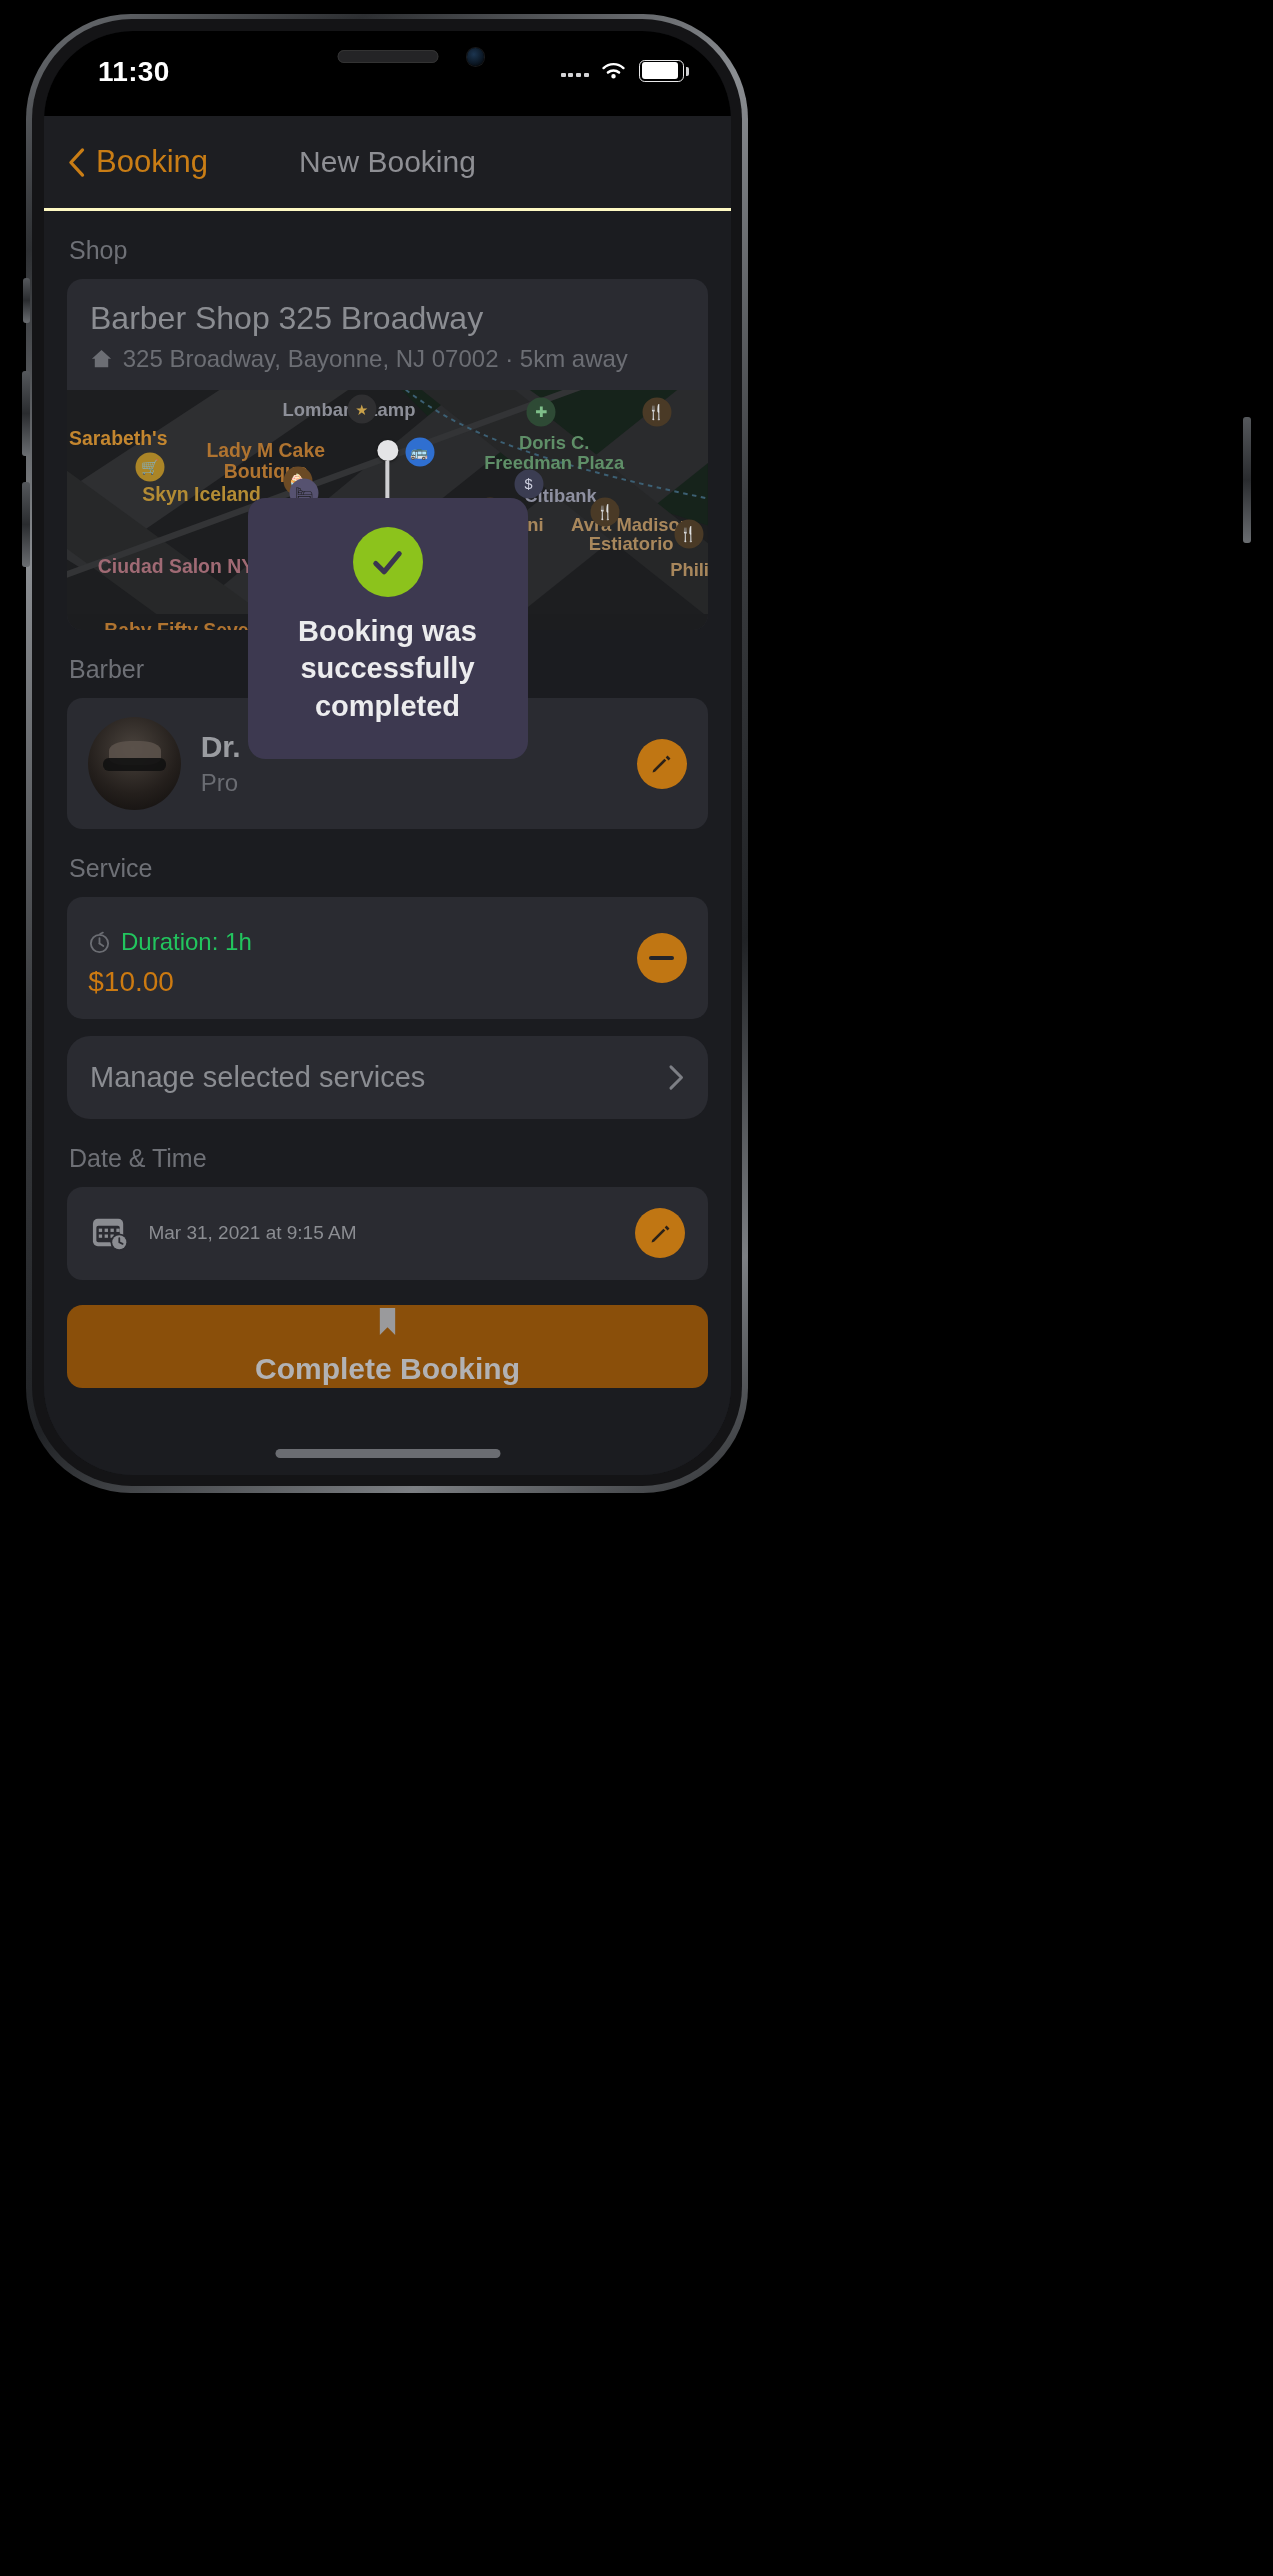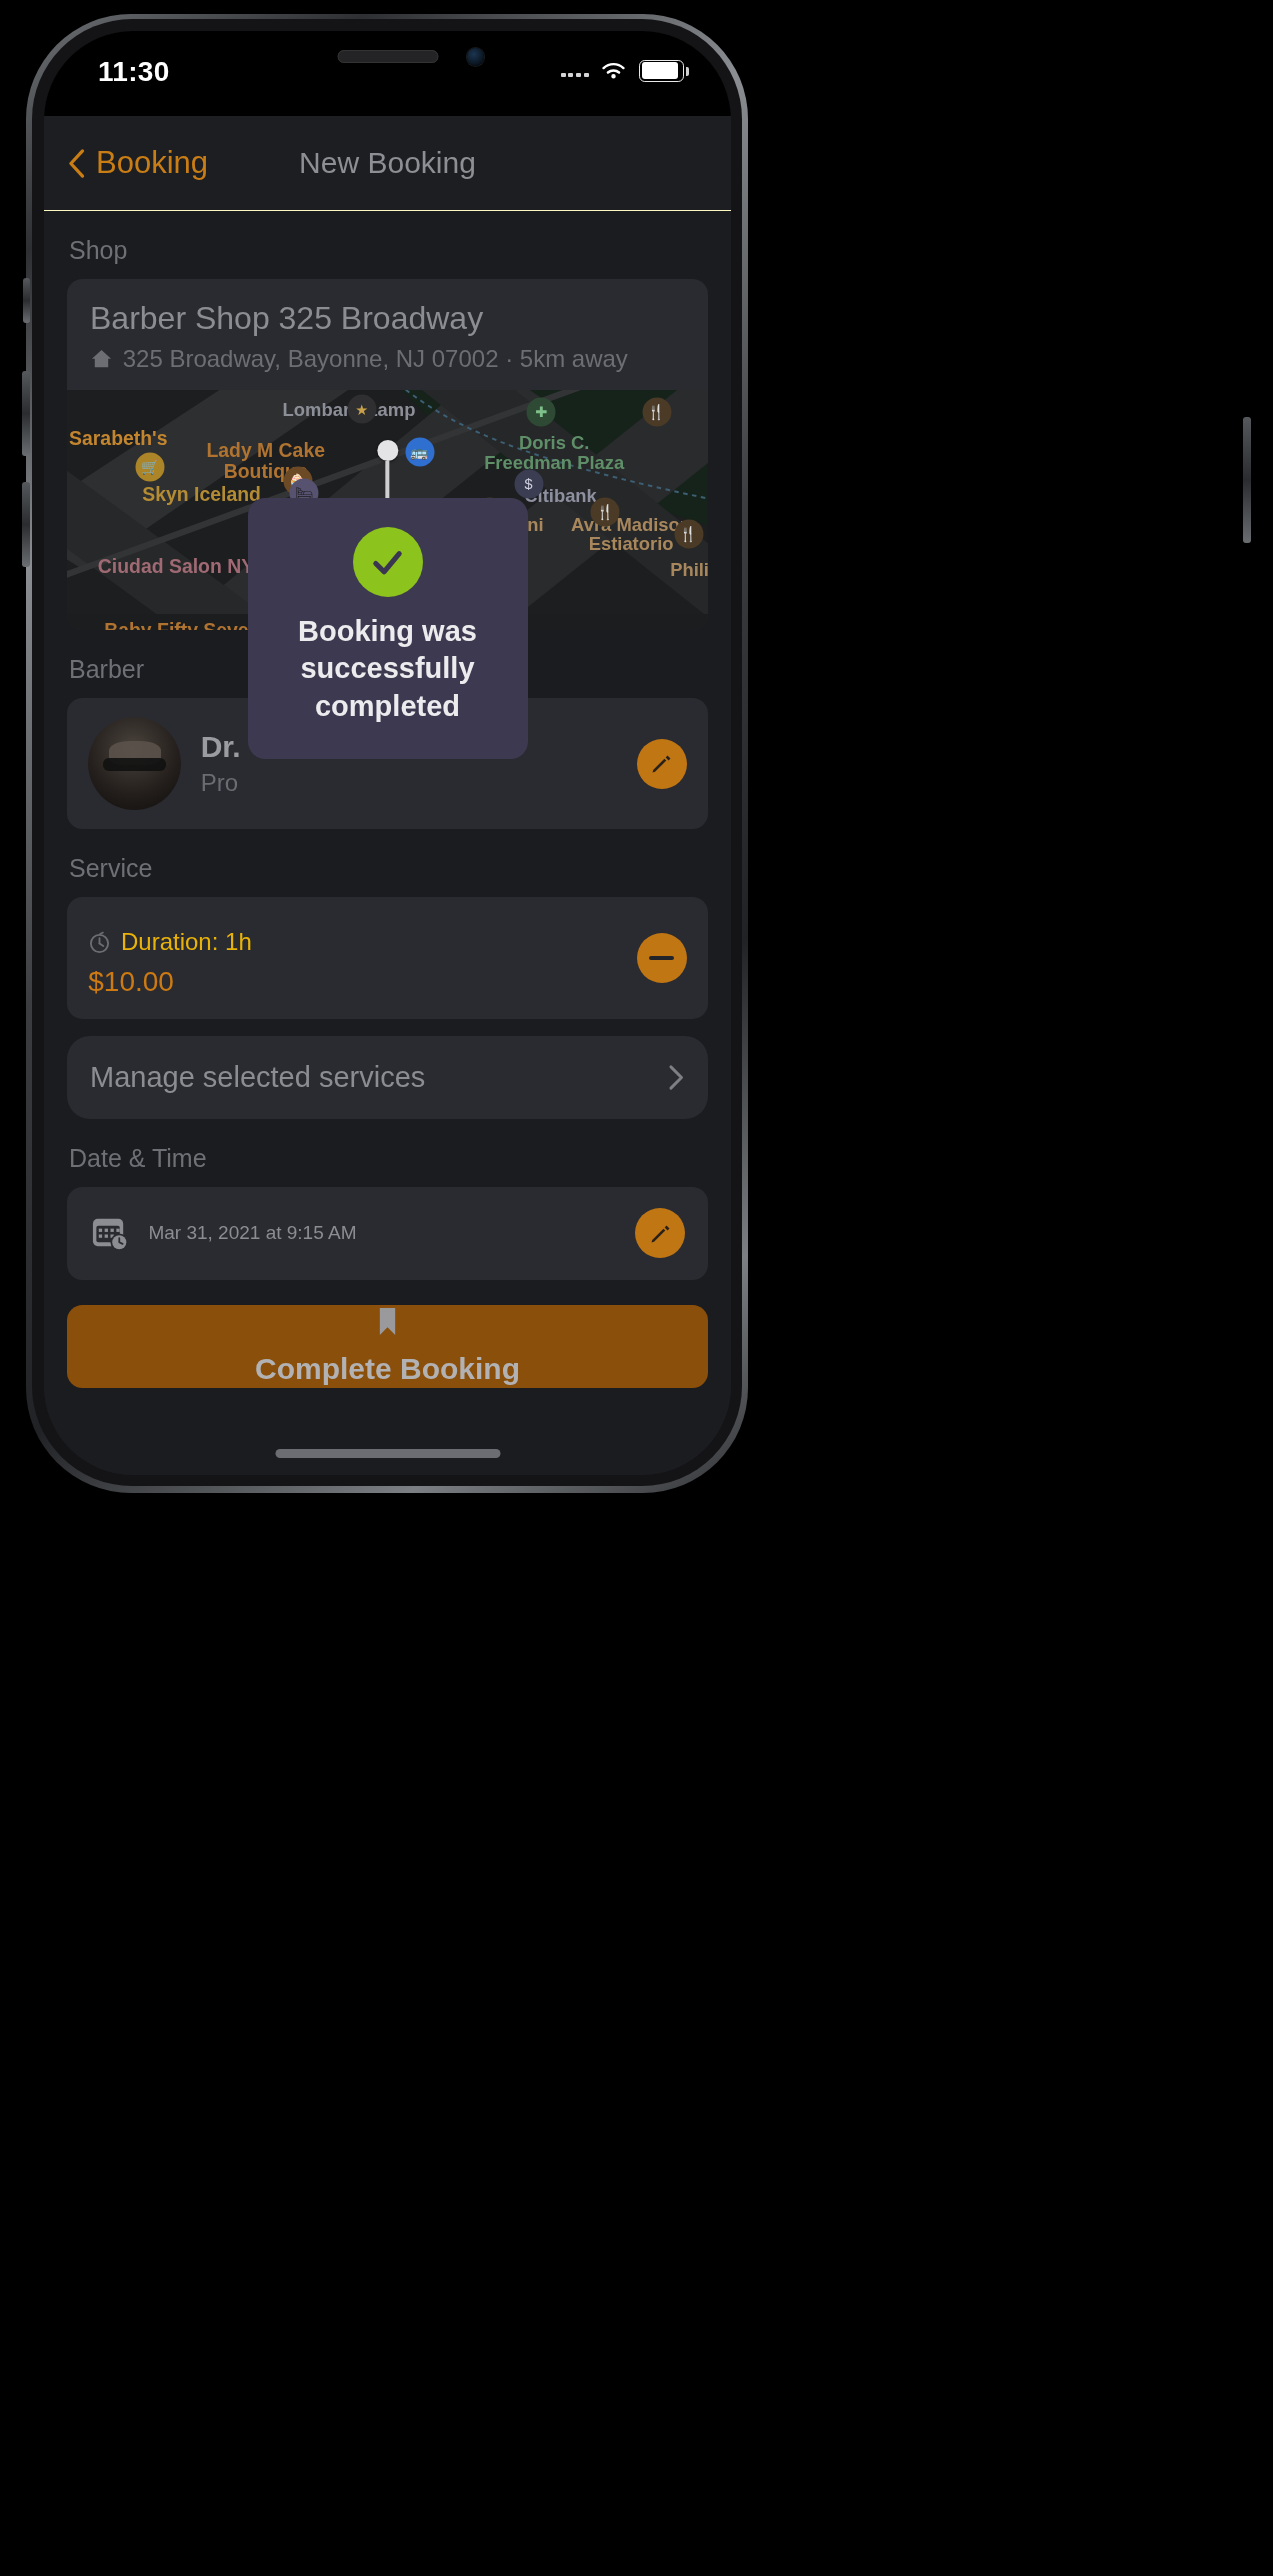--- a/index.html
+++ b/index.html
@@ -85,21 +85,21 @@
   .battery i{
     position:absolute; left:1.9px; top:1.9px; bottom:1.9px; width:85%;
     background:#fff; border-radius:2.9px; display:block;
   }
 
   
   .navbar{
     position:absolute; left:0; top:85px; width:687px; height:95px;
     background:#1d1e22; z-index:5;
     display:flex; align-items:center;
-    border-bottom:1px solid #fef9c3;
+    border-bottom:3px solid #fef9c3;
   }
   .nav-back{
     position:absolute; left:23px; display:flex; align-items:center; gap:9.7px;
     color:#c97d15; font-size:31px; cursor:pointer;
   }
   .chev-back{ width:19.4px; height:31px; display:block; }
   .nav-title{
     width:100%; text-align:center; color:#8e8f94;
     font-size:30px; font-weight:500;
   }
@@ -188,21 +188,21 @@
     background:#c07613; display:flex; align-items:center; justify-content:center;
     cursor:pointer;
   }
   .minus-btn i{ display:block; width:25px; height:4.8px; border-radius:2.9px; background:#23242a; }
 
   
   .svc-card{ display:flex; align-items:center; padding:21.3px 21.3px; }
   .svc-main{ flex:1; }
   .svc-name{ color:#8e9095; font-size:30px; font-weight:500; }
   .svc-dur{
-    color:#eab308; font-size:24px; margin-top:9.7px;
+    color:#22c55e; font-size:24px; margin-top:9.7px;
     display:flex; align-items:center; gap:9.7px;
   }
   .svc-price{ color:#cc7a11; font-size:28px; font-weight:500; margin-top:9.7px; }
   .clock-ic{ width:23px; height:23px; display:block; }
 
   .manage-row{
     display:flex; align-items:center; padding:25px 23px; cursor:pointer;
   }
   .manage-lbl{ flex:1; color:#8b8d92; font-size:29px; font-weight:500; }
   .chev-right{ width:17.4px; height:27px; display:block; }

